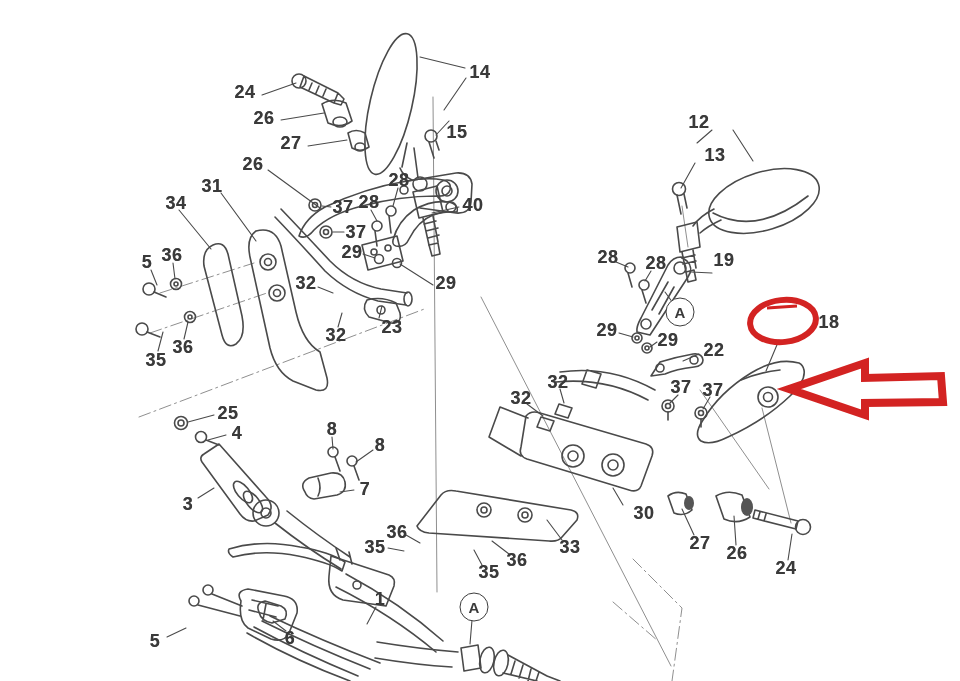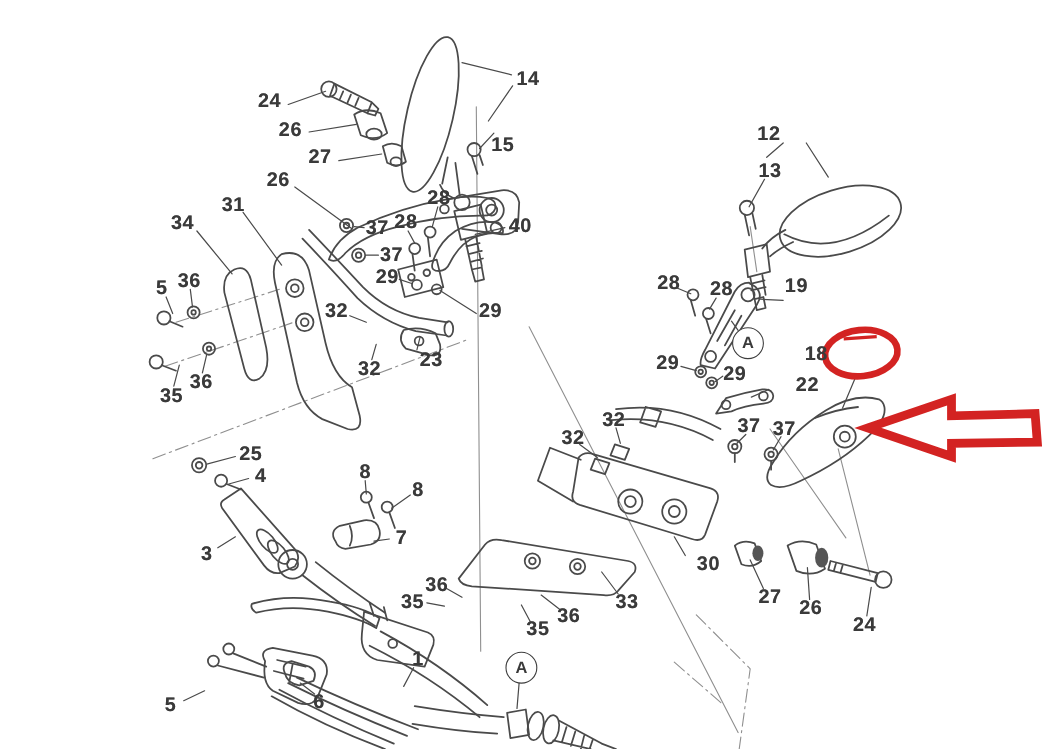--- a/index.html
+++ b/index.html
@@ -272,48 +272,48 @@
   </g>
 </svg>
 
 <span class="lbl" style="left:245px;top:92px">24</span>
 <span class="lbl" style="left:264px;top:118px">26</span>
 <span class="lbl" style="left:291px;top:143px">27</span>
 <span class="lbl" style="left:253px;top:164px">26</span>
 <span class="lbl" style="left:480px;top:72px">14</span>
 <span class="lbl" style="left:457px;top:132px">15</span>
 <span class="lbl" style="left:212px;top:186px">31</span>
-<span class="lbl" style="left:166px;top:203px">34</span>
+<span class="lbl" style="left:176px;top:203px">34</span>
 <span class="lbl" style="left:399px;top:180px">28</span>
 <span class="lbl" style="left:369px;top:202px">28</span>
 <span class="lbl" style="left:343px;top:207px">37</span>
 <span class="lbl" style="left:356px;top:232px">37</span>
 <span class="lbl" style="left:352px;top:252px">29</span>
 <span class="lbl" style="left:446px;top:283px">29</span>
 <span class="lbl" style="left:473px;top:205px">40</span>
 <span class="lbl" style="left:392px;top:327px">23</span>
 <span class="lbl" style="left:306px;top:283px">32</span>
 <span class="lbl" style="left:336px;top:335px">32</span>
 <span class="lbl" style="left:172px;top:255px">36</span>
 <span class="lbl" style="left:147px;top:262px">5</span>
 <span class="lbl" style="left:183px;top:347px">36</span>
 <span class="lbl" style="left:156px;top:360px">35</span>
 <span class="lbl" style="left:699px;top:122px">12</span>
-<span class="lbl" style="left:700px;top:155px">13</span>
+<span class="lbl" style="left:715px;top:155px">13</span>
 <span class="lbl" style="left:608px;top:257px">28</span>
 <span class="lbl" style="left:656px;top:263px">28</span>
 <span class="lbl" style="left:724px;top:260px">19</span>
 <span class="lbl" style="left:607px;top:330px">29</span>
 <span class="lbl" style="left:668px;top:340px">29</span>
-<span class="lbl" style="left:734px;top:350px">22</span>
+<span class="lbl" style="left:714px;top:350px">22</span>
 <span class="lbl" style="left:681px;top:387px">37</span>
 <span class="lbl" style="left:713px;top:390px">37</span>
 <span class="lbl" style="left:558px;top:382px">32</span>
 <span class="lbl" style="left:521px;top:398px">32</span>
-<span class="lbl" style="left:742px;top:322px">18</span>
+<span class="lbl" style="left:829px;top:322px">18</span>
 <span class="lbl" style="left:644px;top:513px">30</span>
 <span class="lbl" style="left:570px;top:547px">33</span>
 <span class="lbl" style="left:700px;top:543px">27</span>
 <span class="lbl" style="left:737px;top:553px">26</span>
 <span class="lbl" style="left:786px;top:568px">24</span>
 <span class="lbl" style="left:228px;top:413px">25</span>
 <span class="lbl" style="left:237px;top:433px">4</span>
 <span class="lbl" style="left:188px;top:504px">3</span>
 <span class="lbl" style="left:332px;top:429px">8</span>
 <span class="lbl" style="left:380px;top:445px">8</span>

